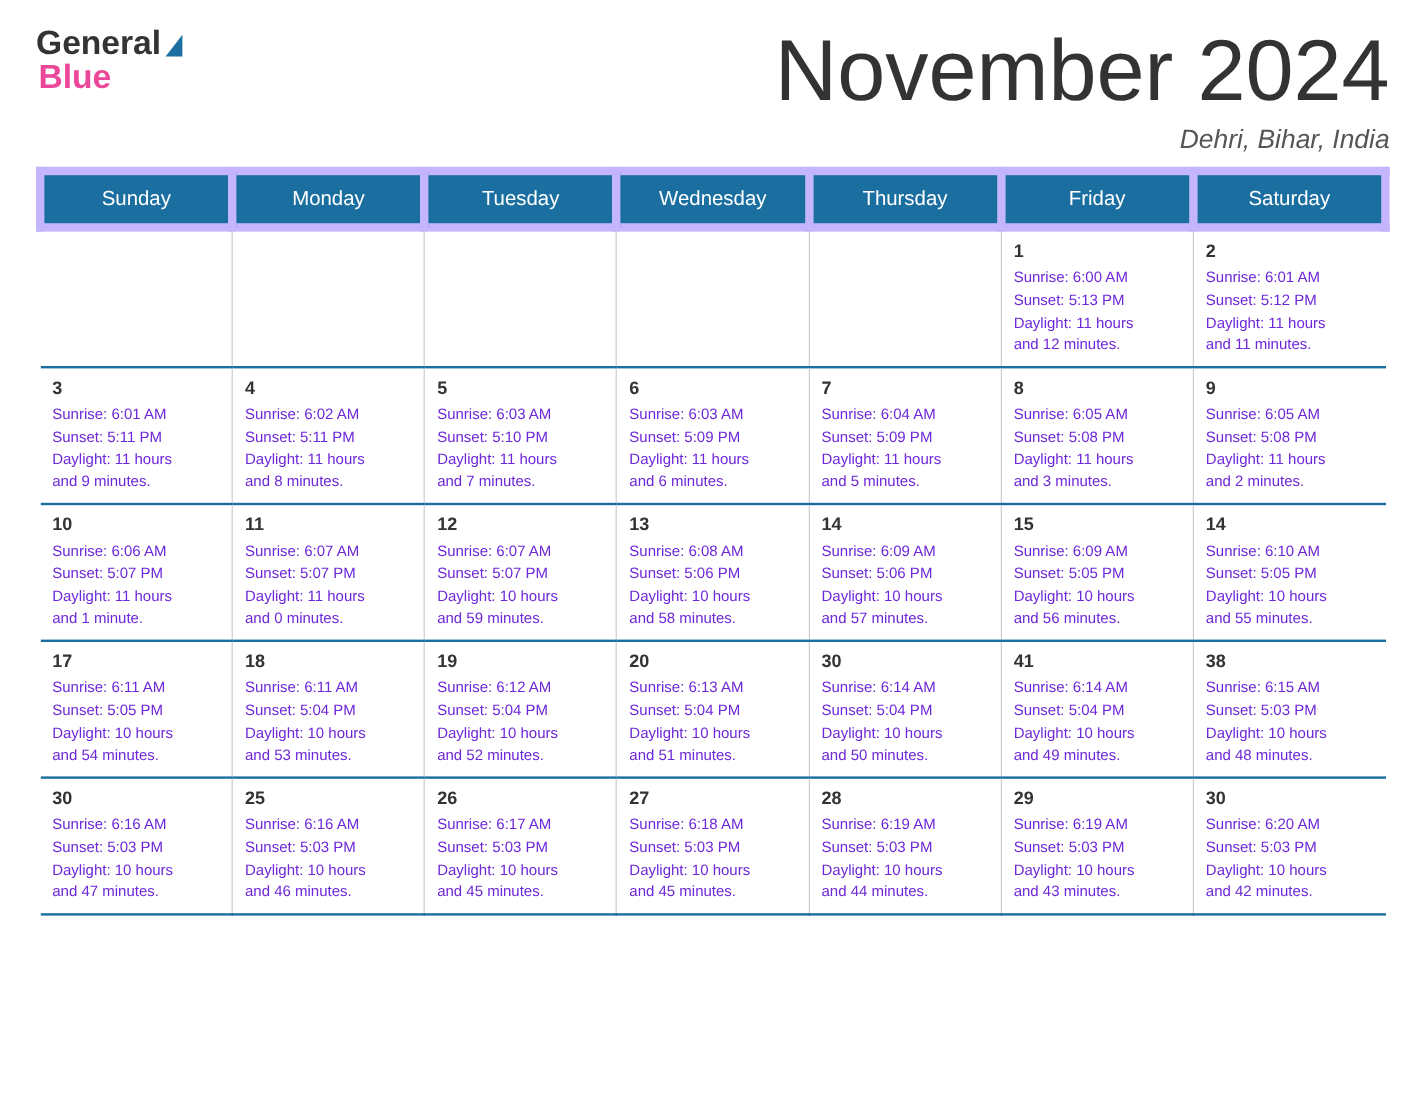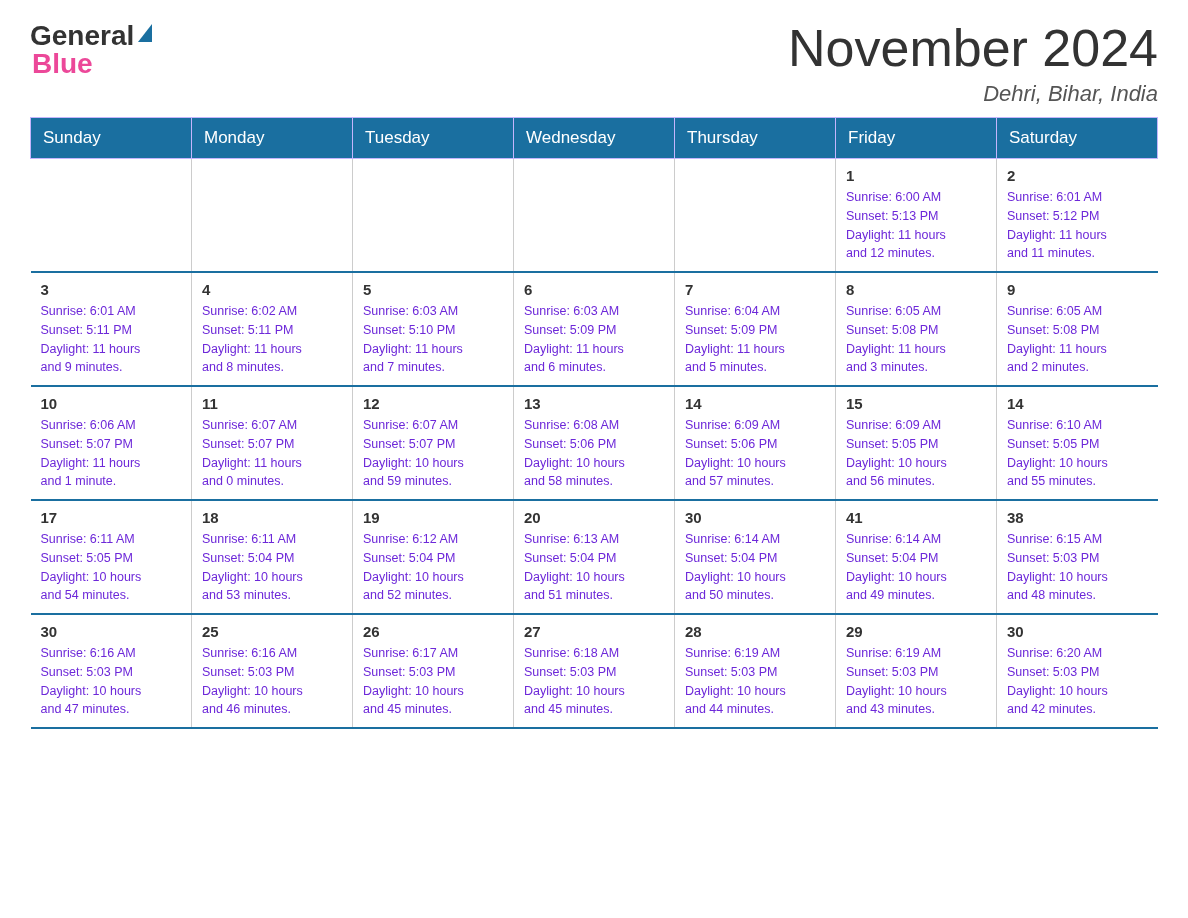--- a/index.html
+++ b/index.html
@@ -16,20 +16,21 @@
       align-items: flex-start;
       margin-bottom: 10px;
     }
     .logo {
       display: flex;
       flex-direction: column;
       align-items: flex-start;
     }
     .logo-text {
       display: flex;
+      align-items: center;
     }
     .logo-general {
       font-size: 28px;
       font-weight: bold;
       color: #333;
     }
     .logo-triangle {
       width: 0;
       height: 0;
       border-left: 14px solid transparent;
@@ -42,21 +43,21 @@
       font-size: 28px;
       font-weight: bold;
       color: #ec4899;
       margin-top: -4px;
       padding-left: 2px;
     }
     .title-block {
       text-align: right;
     }
     .month-title {
-      font-size: 52px;
+      font-size: 72px;
       font-weight: normal;
       color: #333;
       line-height: 1.1;
     }
     .location-title {
       font-size: 22px;
       color: #555;
       margin-top: 4px;
       font-style: italic;
     }
@@ -64,22 +65,22 @@
       width: 100%;
       border-collapse: collapse;
       margin-top: 10px;
     }
     .calendar thead tr th {
       background-color: #1a6fa0;
       color: #fff;
       font-size: 17px;
       font-weight: normal;
       padding: 10px 12px;
-      text-align: left;
-      border: 1px solid #c4b5fd;
+      text-align: center;
+      border: 7px solid #c4b5fd;
     }
     .calendar tbody tr {
       border-bottom: 2px solid #1a6fa0;
     }
     .calendar tbody tr td {
       vertical-align: top;
       padding: 8px 10px;
       font-size: 13px;
       color: #333;
       border-right: 1px solid #ccc;

